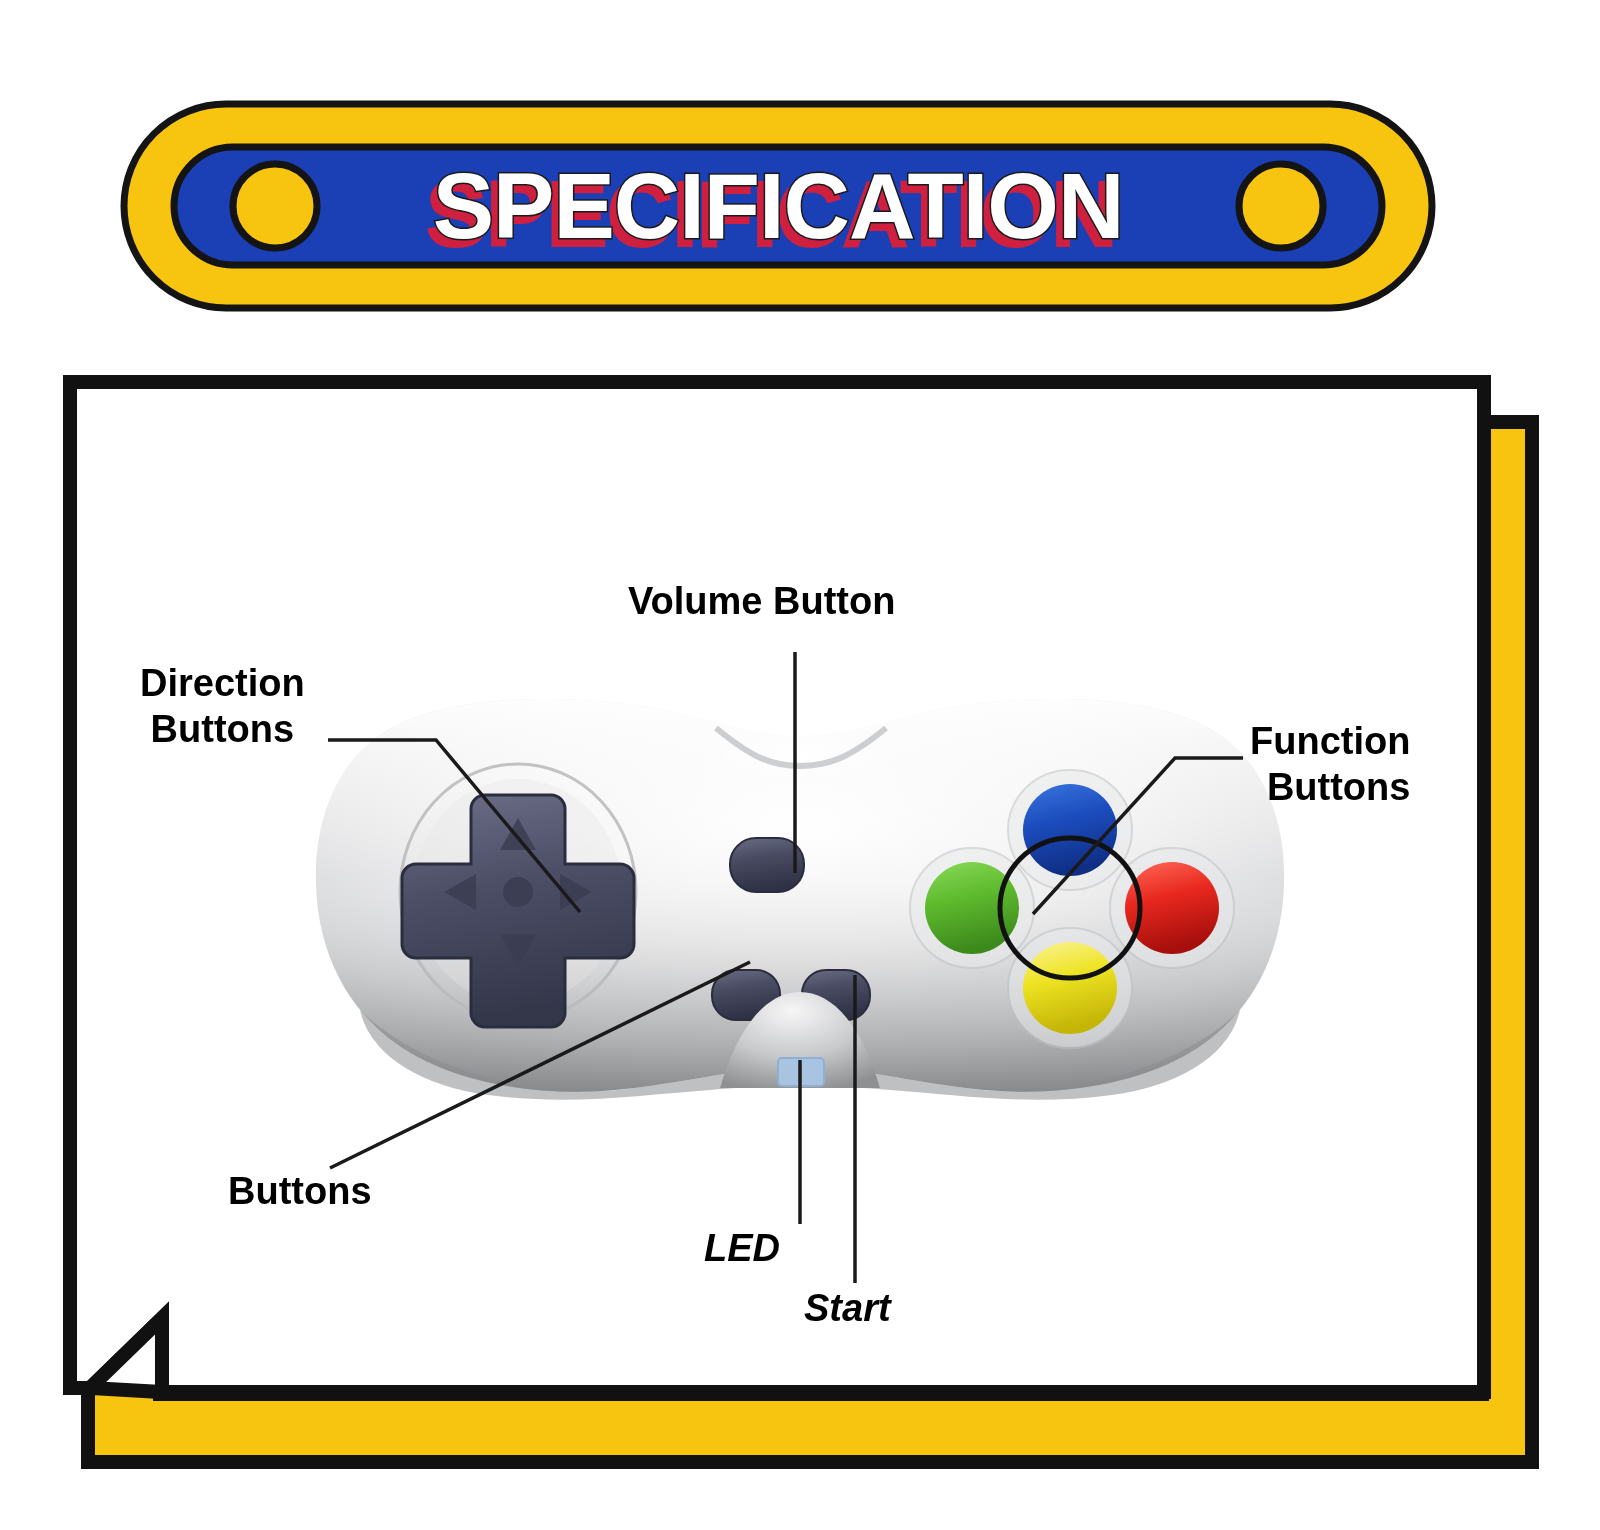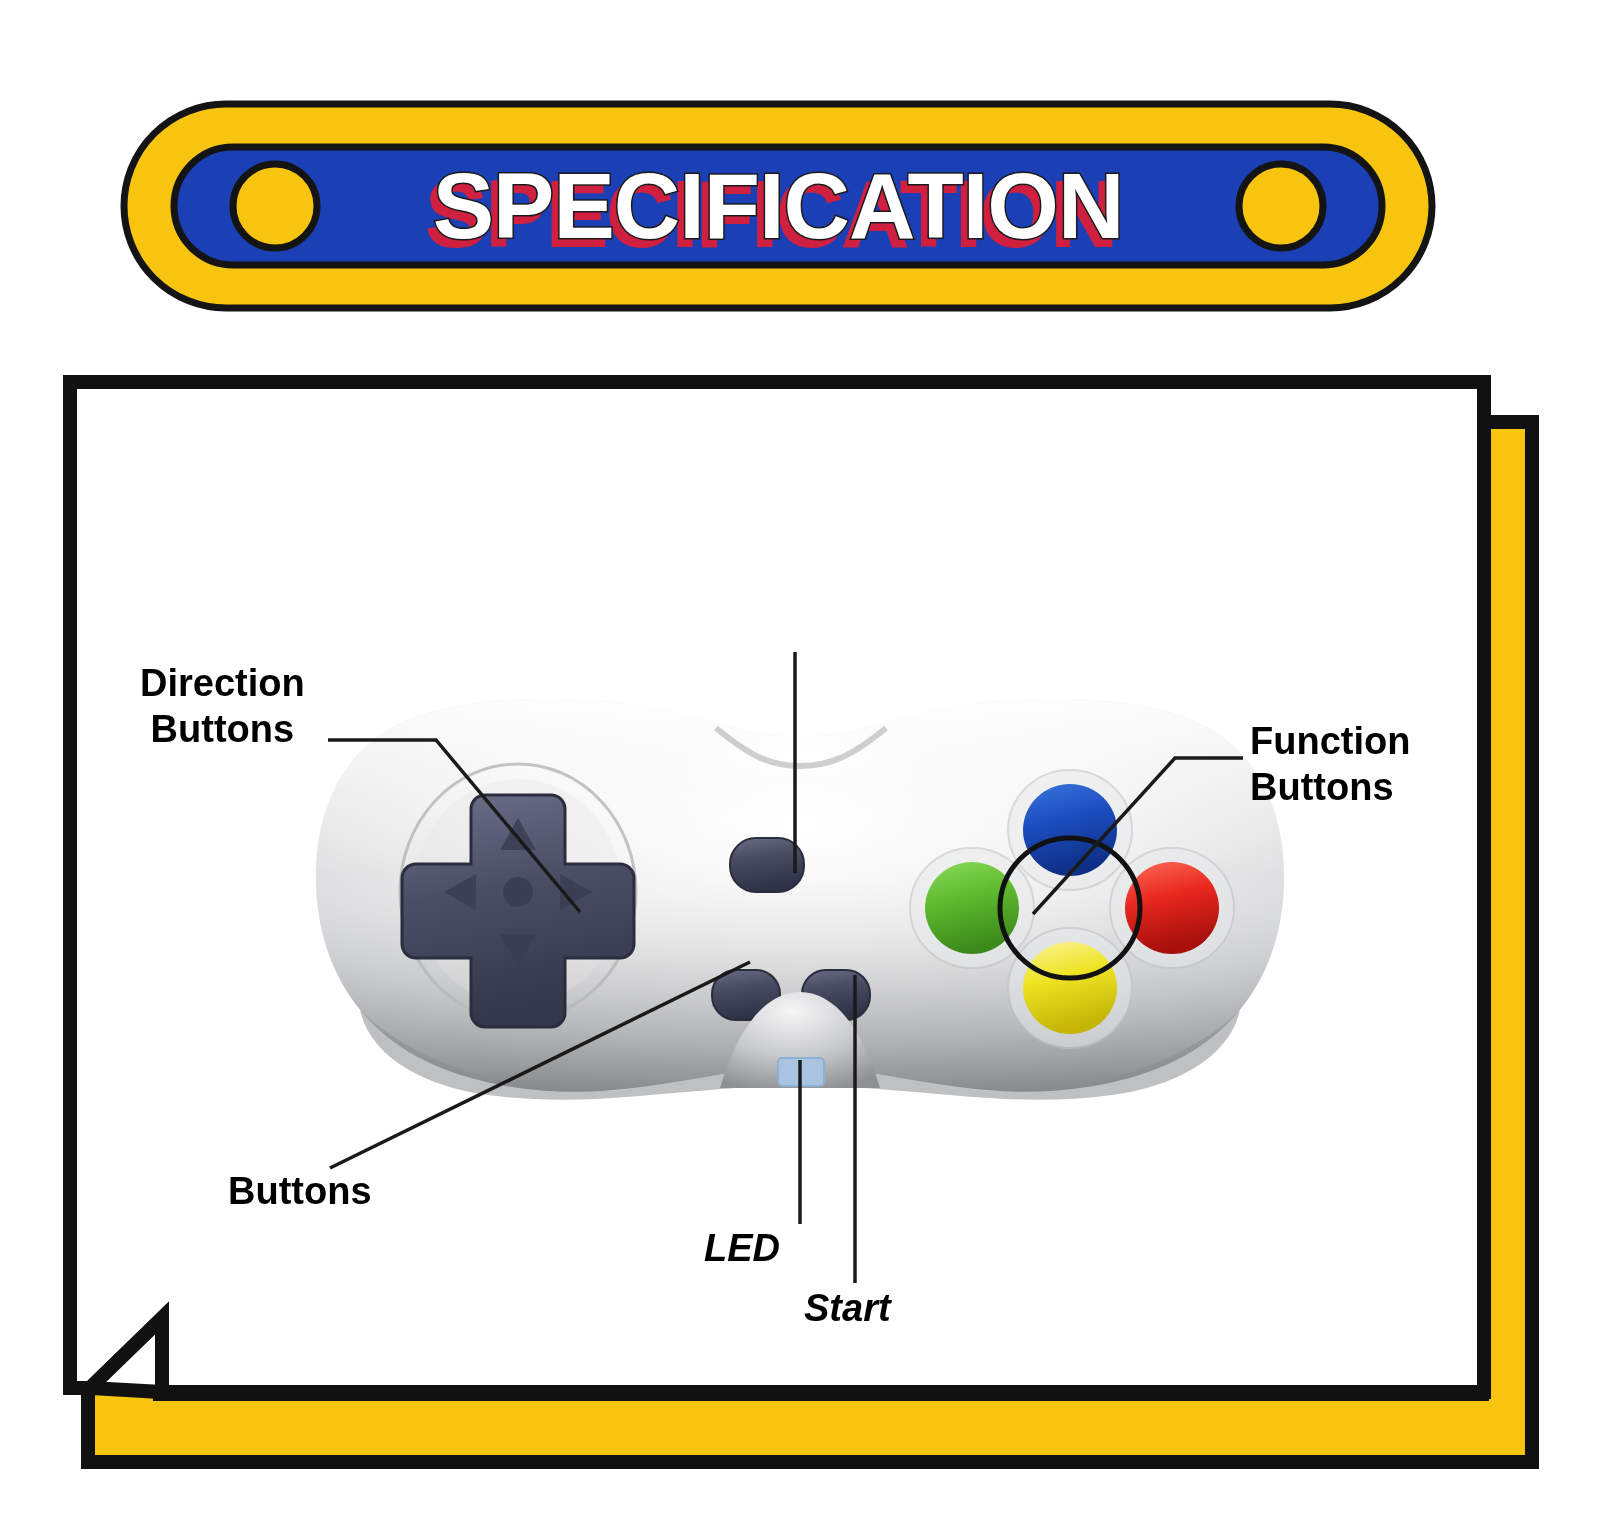--- a/index.html
+++ b/index.html
@@ -35,21 +35,21 @@
   .device-wrap{position:absolute;left:300px;top:670px;width:1000px;height:520px;}
 
   
   .label{
     position:absolute;color:#000000;font-weight:bold;
     font-family:"Liberation Sans","DejaVu Sans",sans-serif;
     font-size:38px;line-height:1.22;white-space:pre-line;
   }
   .lbl-direction{left:140px;top:660px;text-align:center;}
   .lbl-volume{left:628px;top:578px;}
-  .lbl-function{left:1250px;top:718px;text-align:left;}
+  .lbl-function{left:1250px;top:718px;text-align:right;}
   .lbl-select{left:228px;top:1168px;}
   .lbl-led{left:704px;top:1225px;font-style:italic;}
   .lbl-start{left:804px;top:1285px;font-style:italic;}
 
   .leaders{position:absolute;left:0;top:0;width:1600px;height:1530px;pointer-events:none;}
 </style>
 </head>
 <body>
 
 <div id="stage">
@@ -250,19 +250,20 @@
 
     <line x1="750" y1="962" x2="330" y2="1168" stroke="#1a1a1a" stroke-width="3.5"></line>
 
     <line x1="800" y1="1060" x2="800" y2="1224" stroke="#1a1a1a" stroke-width="3.5"></line>
 
     <line x1="855" y1="975" x2="855" y2="1283" stroke="#1a1a1a" stroke-width="3.5"></line>
   </svg>
 
   <div class="label lbl-direction">Direction
 Buttons</div>
+  <div class="label lbl-volume">Volume Button</div>
   <div class="label lbl-function">Function
 Buttons</div>
   <div class="label lbl-select">Buttons</div>
   <div class="label lbl-led">LED</div>
   <div class="label lbl-start">Start</div>
 
 </div>
 
 </body></html>

